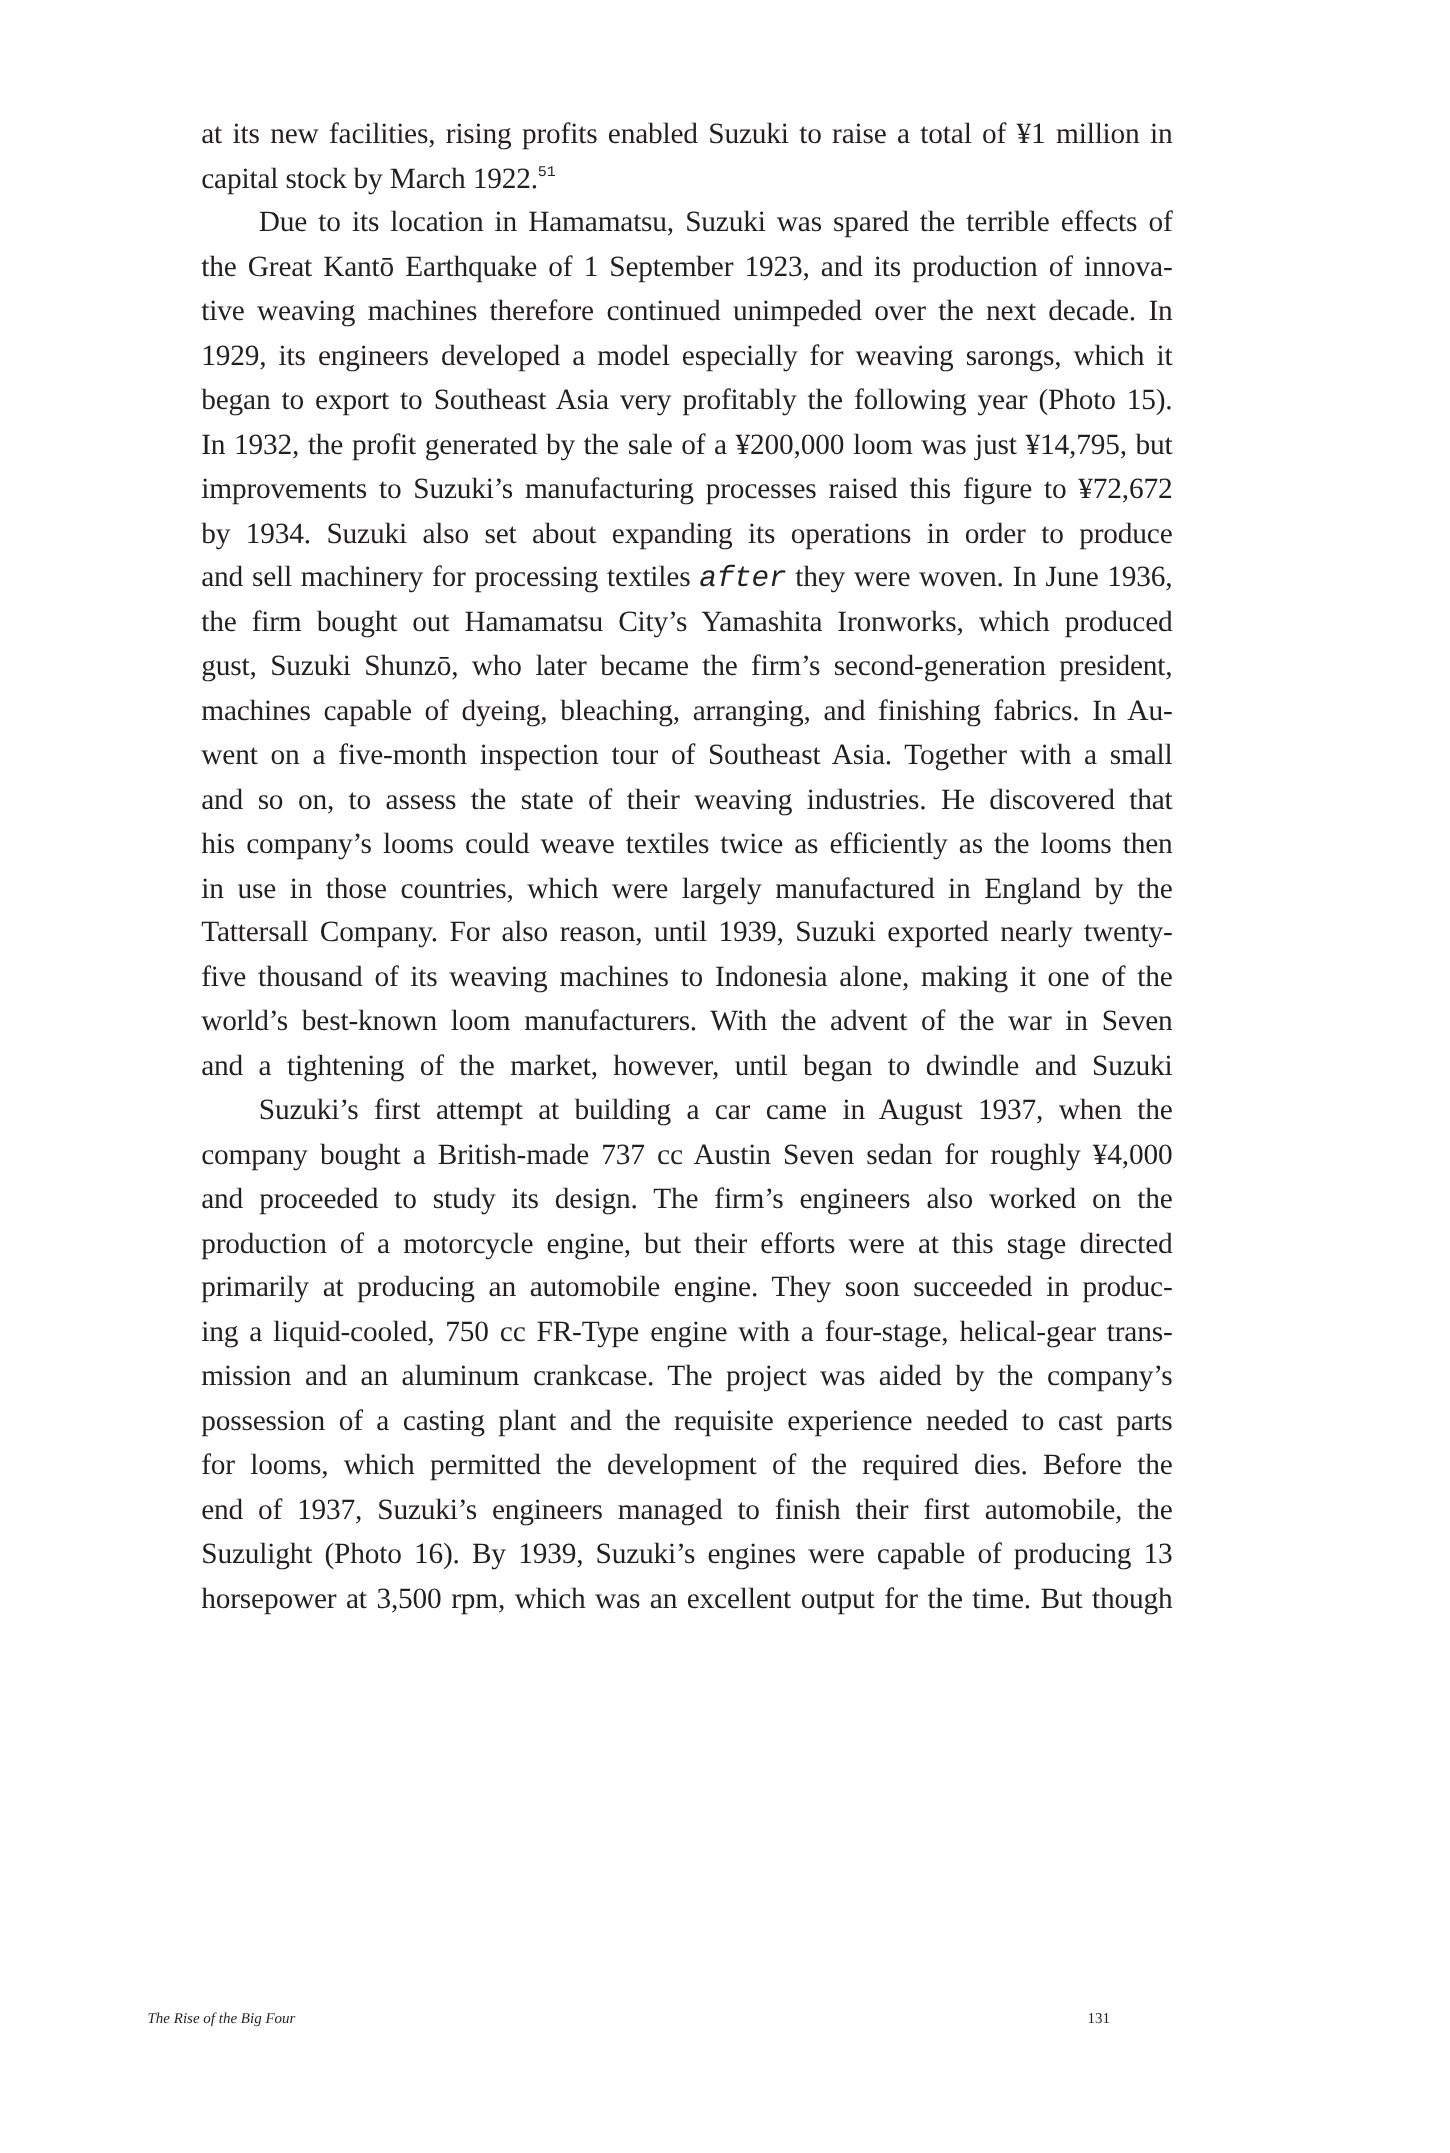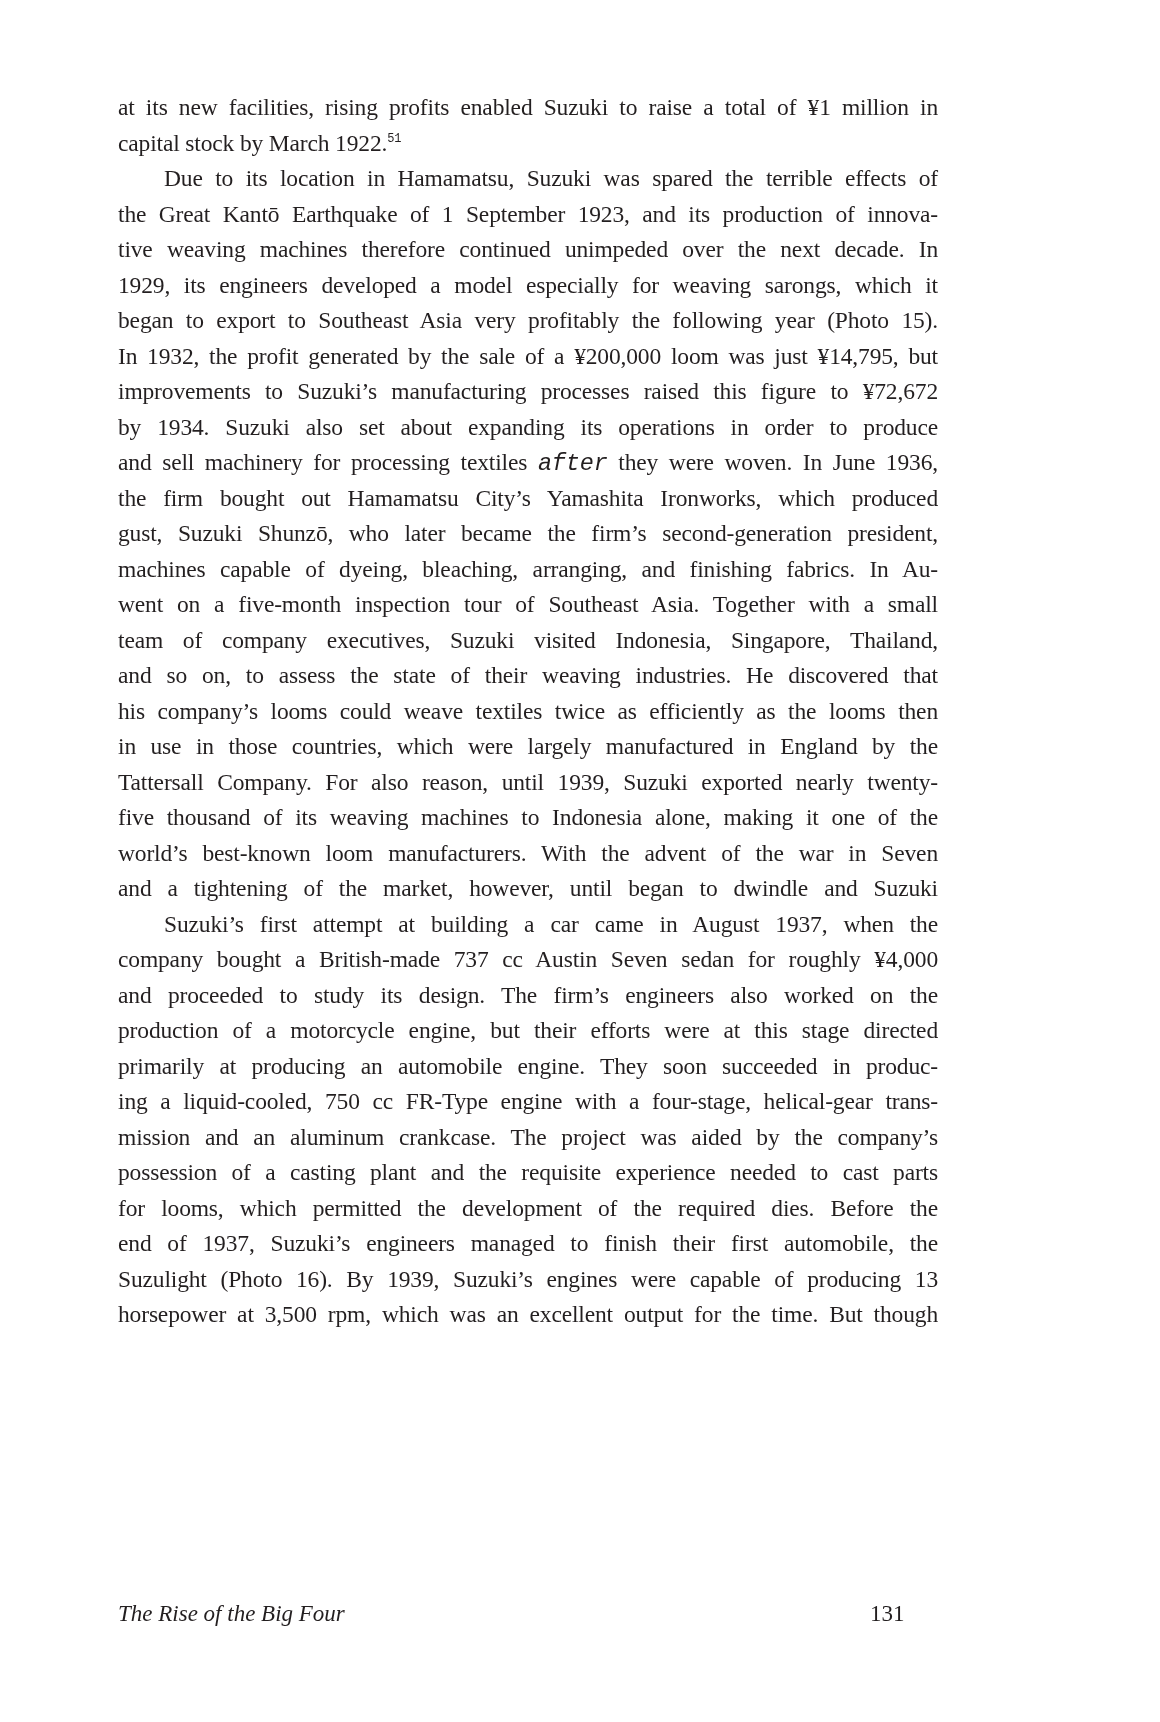--- a/index.html
+++ b/index.html
@@ -23,20 +23,21 @@
     }
     .line {
       display: block;
       height: 35.5px;
       line-height: 35.5px;
       font-size: 23.5px;
       white-space: nowrap;
       text-align: justify;
       text-align-last: justify;
       letter-spacing: -0.15px;
+      margin-left: 43px;
     }
     .line.last {
       text-align-last: left;
     }
     .line.indent {
       padding-left: 46px;
     }
     sup {
       font-size: 12px;
       line-height: 0;
@@ -46,21 +47,21 @@
     em {
       font-style: italic;
       font-family: Liberation Mono, monospace;
     }
     .footer {
       position: absolute;
       left: 118px;
       top: 1599px;
       width: 820px;
       height: 30px;
-      font-size: 23px;
+      font-size: 12px;
       line-height: 30px;
     }
     .footer .running-head {
       position: absolute;
       left: 0;
       font-style: italic;
     }
     .footer .folio {
       position: absolute;
       left: 752px;
@@ -81,21 +82,20 @@
       <span class="line">1929, its engineers developed a model especially for weaving sarongs, which it</span>
       <span class="line">began to export to Southeast Asia very profitably the following year (Photo 15).</span>
       <span class="line">In 1932, the profit generated by the sale of a ¥200,000 loom was just ¥14,795, but</span>
       <span class="line">improvements to Suzuki’s manufacturing processes raised this figure to ¥72,672</span>
       <span class="line">by 1934. Suzuki also set about expanding its operations in order to produce</span>
       <span class="line">and sell machinery for processing textiles <em>after</em> they were woven. In June 1936,</span>
       <span class="line">the firm bought out Hamamatsu City’s Yamashita Ironworks, which produced</span>
       <span class="line">gust, Suzuki Shunzō, who later became the firm’s second-generation president,</span>
       <span class="line">machines capable of dyeing, bleaching, arranging, and finishing fabrics. In Au-</span>
       <span class="line">went on a five-month inspection tour of Southeast Asia. Together with a small</span>
-      <span class="line">team of company executives, Suzuki visited Indonesia, Singapore, Thailand,</span>
       <span class="line">and so on, to assess the state of their weaving industries. He discovered that</span>
       <span class="line">his company’s looms could weave textiles twice as efficiently as the looms then</span>
       <span class="line">in use in those countries, which were largely manufactured in England by the</span>
       <span class="line">Tattersall Company. For also reason, until 1939, Suzuki exported nearly twenty-</span>
       <span class="line">five thousand of its weaving machines to Indonesia alone, making it one of the</span>
       <span class="line">world’s best-known loom manufacturers. With the advent of the war in Seven</span>
       <span class="line">and a tightening of the market, however, until began to dwindle and Suzuki</span>
     </div>
     <div>
       <span class="line indent">Suzuki’s first attempt at building a car came in August 1937, when the</span>

